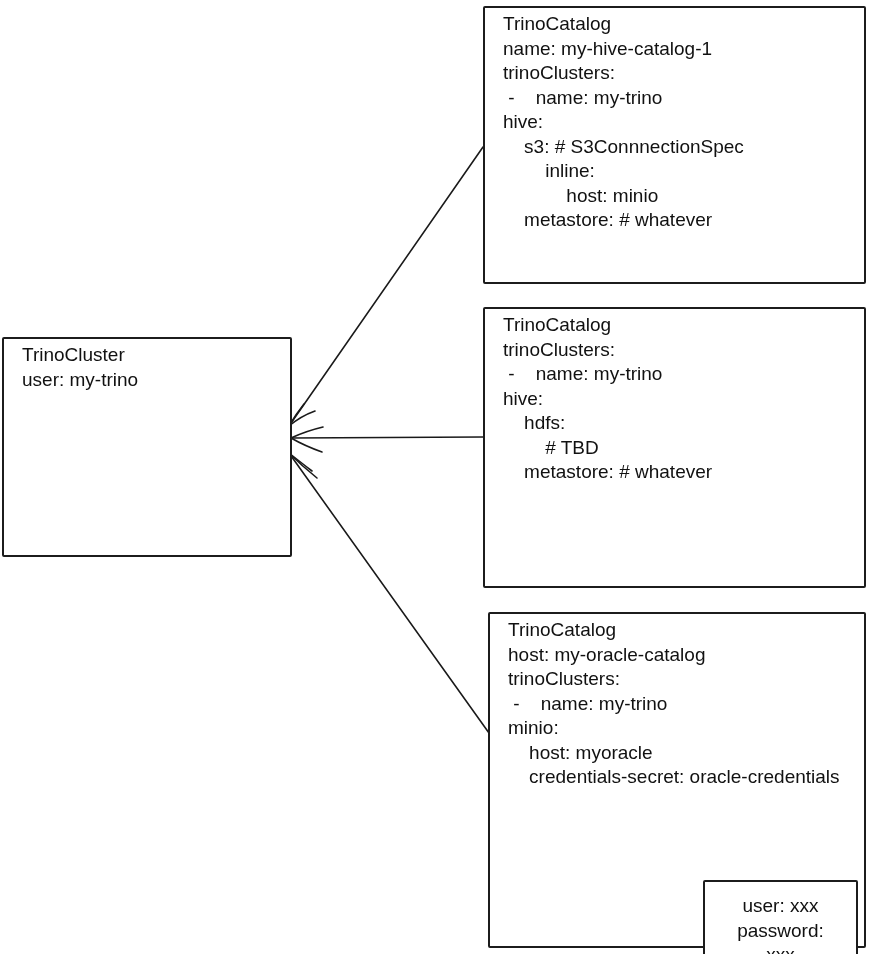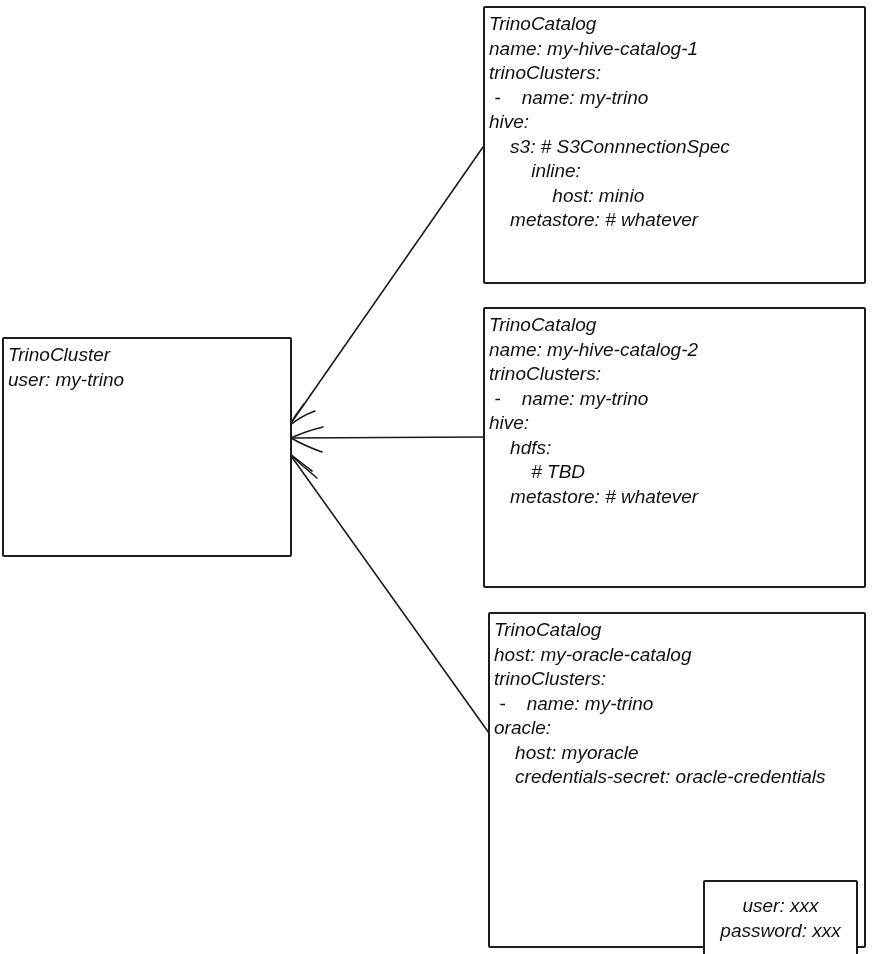--- a/index.html
+++ b/index.html
@@ -26,24 +26,23 @@
     pointer-events: none;
   }
   .box {
     position: absolute;
     background: #ffffff;
     border: 2px solid #1c1c1c;
     border-radius: 2px;
     box-sizing: border-box;
   }
   .lines {
-    padding: 4px 4px;
+    padding: 4px 18px;
     white-space: pre;
     line-height: 24.5px;
-    font-style: italic;
   }
   .yline {
     white-space: pre;
   }
   .cluster-box   { left: 2px;   top: 337px; width: 290px; height: 220px; }
   .catalog-box-1 { left: 483px; top: 6px;   width: 383px; height: 278px; }
   .catalog-box-2 { left: 483px; top: 307px; width: 383px; height: 281px; }
   .catalog-box-3 { left: 488px; top: 612px; width: 378px; height: 336px; }
   .secret-box    { left: 703px; top: 852px; width: 155px; height: 86px; margin-top: 28px; }
   .secret-box .lines {
@@ -81,25 +80,25 @@
 
   <div class="box cluster-box">
     <div class="lines"><div class="yline">TrinoCluster</div><div class="yline">user: my-trino</div></div>
   </div>
 
   <div class="box catalog-box-1">
     <div class="lines"><div class="yline">TrinoCatalog</div><div class="yline">name: my-hive-catalog-1</div><div class="yline">trinoClusters:</div><div class="yline"> -    name: my-trino</div><div class="yline">hive:</div><div class="yline">    s3: # S3ConnnectionSpec</div><div class="yline">        inline:</div><div class="yline">            host: minio</div><div class="yline">    metastore: # whatever</div></div>
   </div>
 
   <div class="box catalog-box-2">
-    <div class="lines"><div class="yline">TrinoCatalog</div><div class="yline">name: my-hive-catalog-2</div><div class="yline">trinoClusters:</div><div class="yline"> -    name: my-trino</div><div class="yline">hive:</div><div class="yline">    hdfs:</div><div class="yline">        # TBD</div><div class="yline">    metastore: # whatever</div></div>
+    <div class="lines"><div class="yline">TrinoCatalog</div><div class="yline">trinoClusters:</div><div class="yline"> -    name: my-trino</div><div class="yline">hive:</div><div class="yline">    hdfs:</div><div class="yline">        # TBD</div><div class="yline">    metastore: # whatever</div></div>
   </div>
 
   <div class="box catalog-box-3">
-    <div class="lines"><div class="yline">TrinoCatalog</div><div class="yline">host: my-oracle-catalog</div><div class="yline">trinoClusters:</div><div class="yline"> -    name: my-trino</div><div class="yline">oracle:</div><div class="yline">    host: myoracle</div><div class="yline">    credentials-secret: oracle-credentials</div></div>
+    <div class="lines"><div class="yline">TrinoCatalog</div><div class="yline">host: my-oracle-catalog</div><div class="yline">trinoClusters:</div><div class="yline"> -    name: my-trino</div><div class="yline">minio:</div><div class="yline">    host: myoracle</div><div class="yline">    credentials-secret: oracle-credentials</div></div>
   </div>
 
   <div class="box secret-box">
     <div class="lines">
         <div class="yline">user: xxx</div>
         <div class="yline">password: xxx</div>
       </div>
   </div>
 
 </div>

